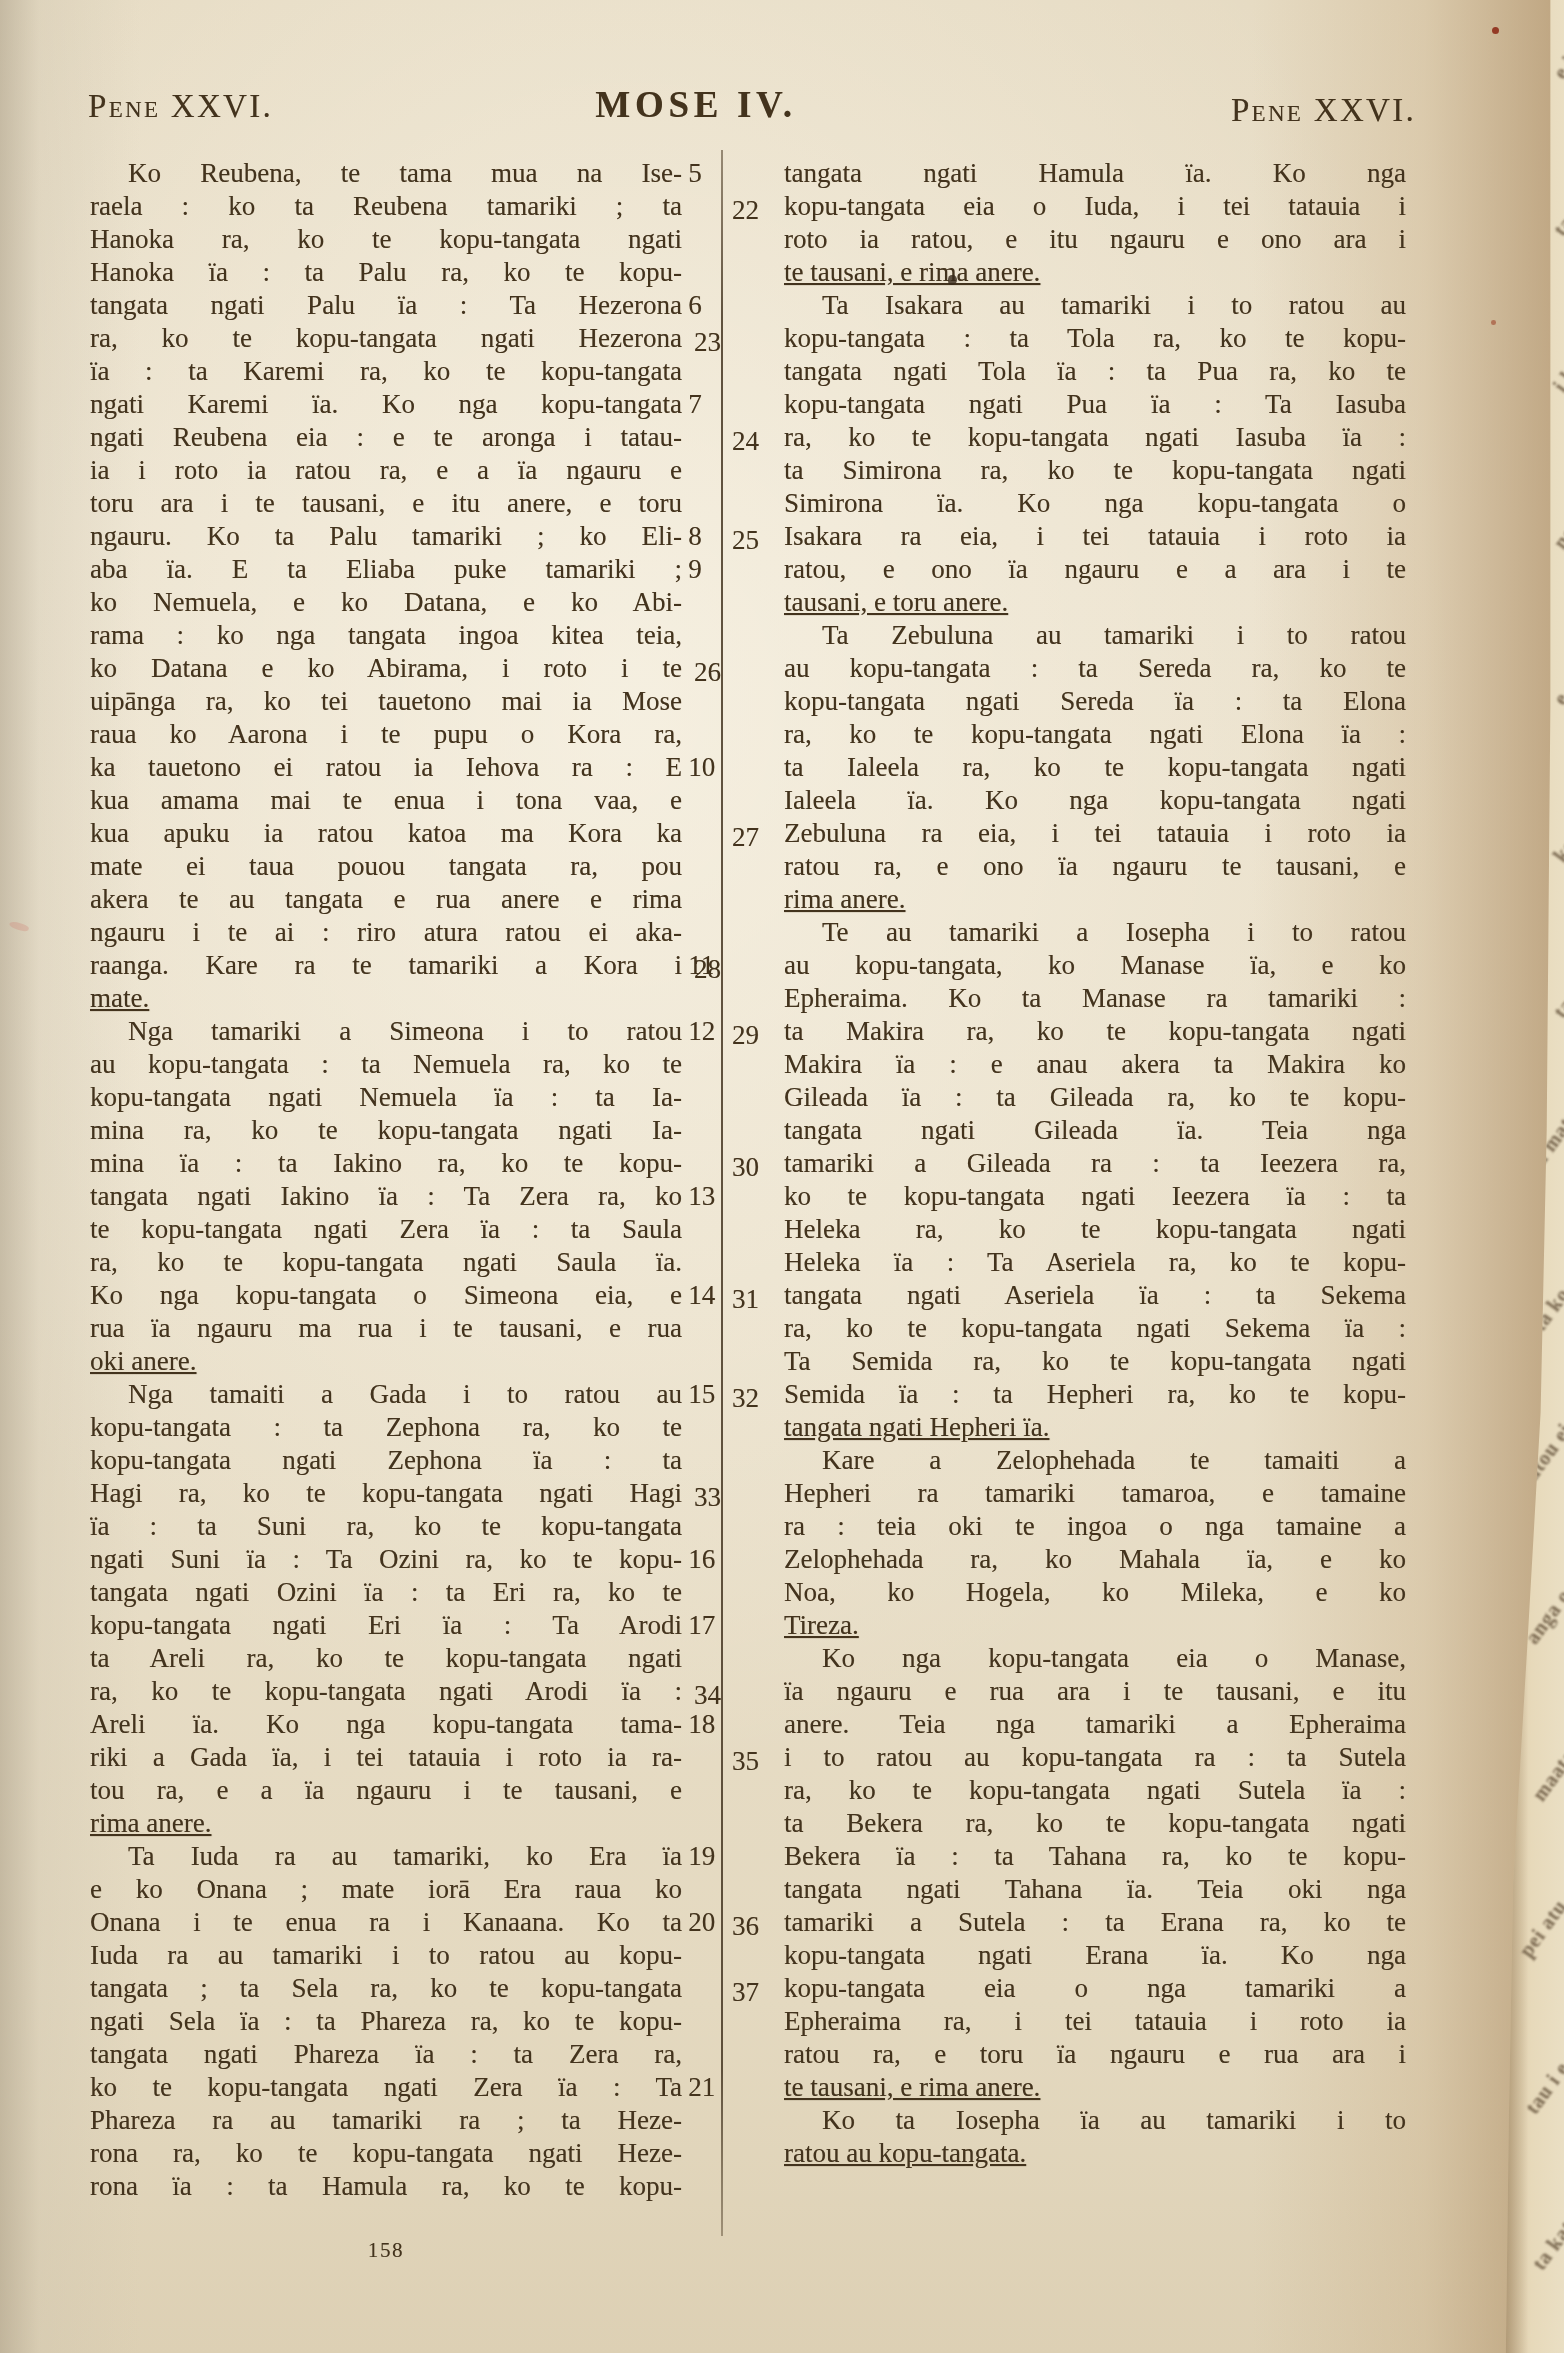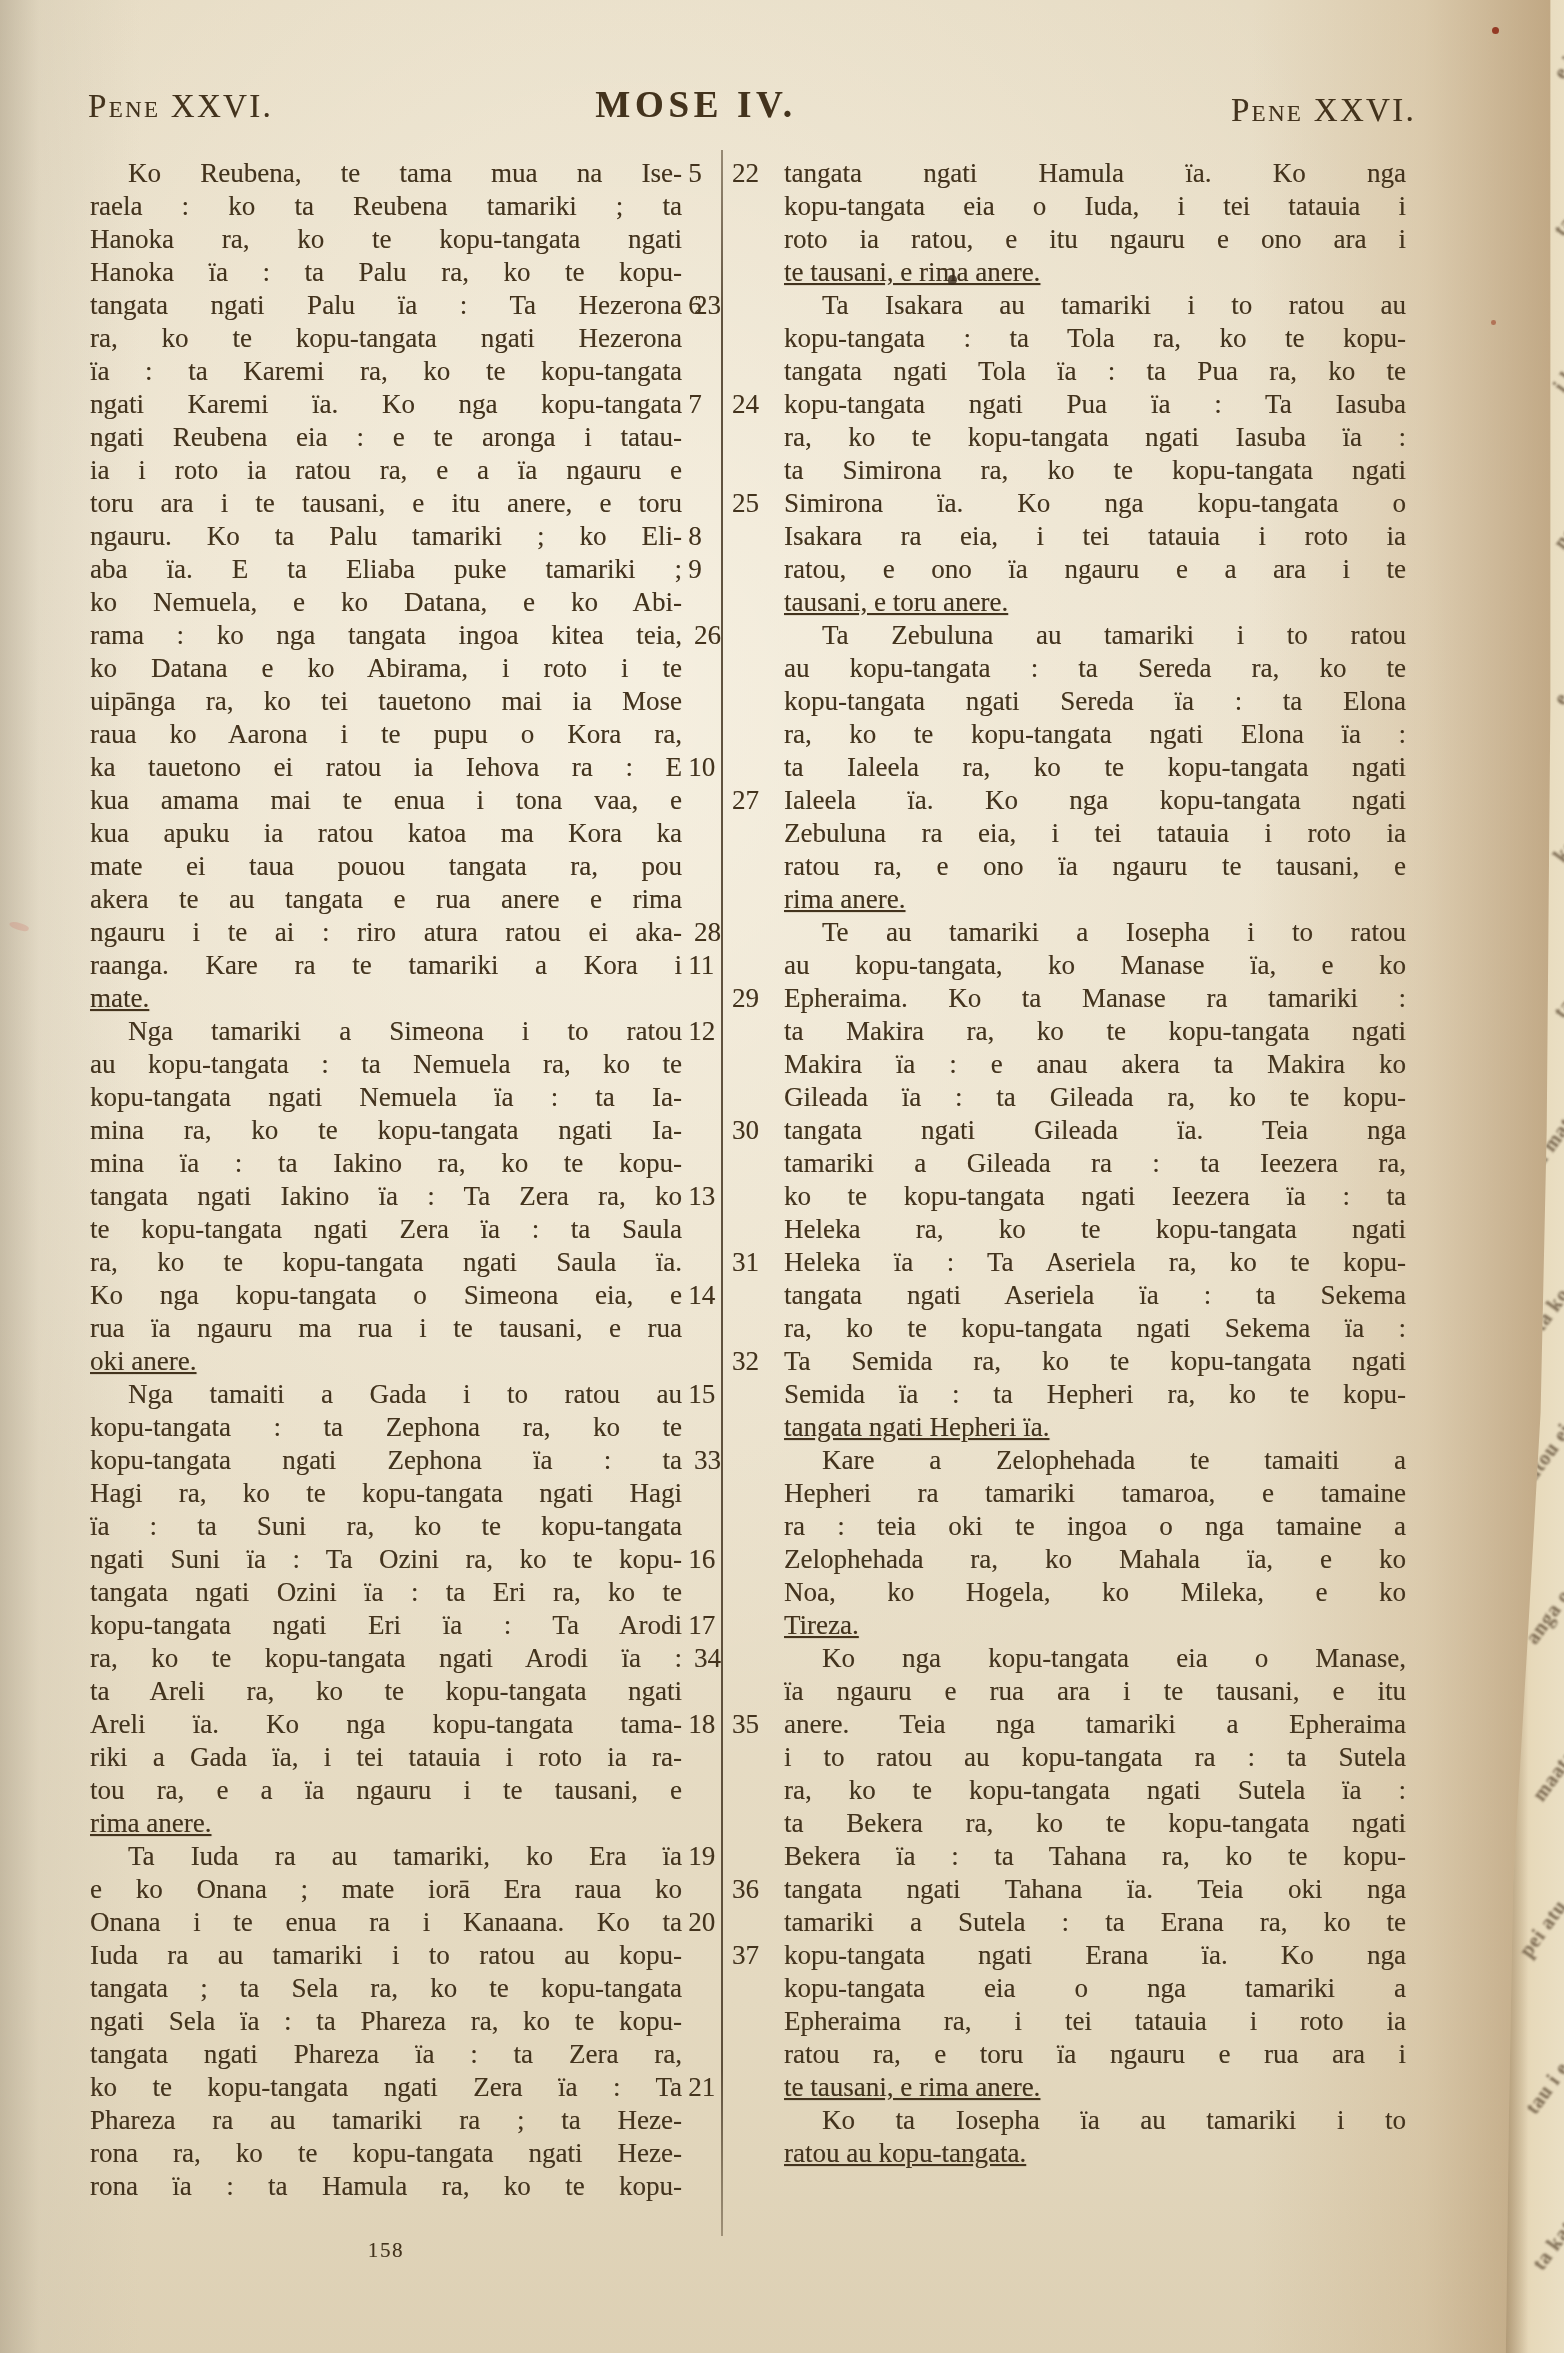--- a/index.html
+++ b/index.html
@@ -24,21 +24,21 @@
   
   .col{ position:absolute; top:157px; font-size:27px; }
   .col-left{ left:90px; width:592px; }
   .col-right{ left:784px; width:622px; }
   .line{ position:relative; height:33px; line-height:33px; text-align:justify; text-align-last:justify; white-space:normal; }
   .line.short{ text-align-last:left;text-decoration:underline; }
   .line.indent{ padding-left:38px; }
   .verse{ position:absolute; top:0; line-height:33px; }
   .col-left .verse{ left:calc(100% + 6.3px); width:38px; text-align:center; padding-left:0; }
   .col-left .line.indent .verse{ left:calc(100% + 6.3px - 38px + 38px); } 
-  .col-right .verse{ right:calc(100% + 11px); width:41px; text-align:left; }
+  .col-right .verse{ right:calc(100% + 11px); width:41px; text-align:left;margin-top:37px; }
   .col-right .line.indent .verse{ right:calc(100% + 11px + 38px); }
 
   .divider{ position:absolute; left:721px; top:150px; width:2.3px; height:2086px;
             background:linear-gradient(180deg, rgba(80,63,40,.55), rgba(70,55,35,.85) 8%, rgba(70,55,35,.85) 92%, rgba(80,63,40,.45)); }
 
   .page-number{ position:absolute; left:386px; top:2238px; transform:translateX(-50%);
                 font-size:21px; letter-spacing:1.6px; }
 
   
   .edge-page{
@@ -117,22 +117,22 @@
       <div class="line"><span class="ltext">rua ïa ngauru ma rua i te tausani, e rua</span></div>
       <div class="line short"><span class="ltext">oki anere.</span></div>
       <div class="line indent"><span class="verse">15</span><span class="ltext">Nga tamaiti a Gada i to ratou au</span></div>
       <div class="line"><span class="ltext">kopu-tangata : ta Zephona ra, ko te</span></div>
       <div class="line"><span class="ltext">kopu-tangata ngati Zephona ïa : ta</span></div>
       <div class="line"><span class="ltext">Hagi ra, ko te kopu-tangata ngati Hagi</span></div>
       <div class="line"><span class="ltext">ïa : ta Suni ra, ko te kopu-tangata</span></div>
       <div class="line"><span class="verse">16</span><span class="ltext">ngati Suni ïa : Ta Ozini ra, ko te kopu-</span></div>
       <div class="line"><span class="ltext">tangata ngati Ozini ïa : ta Eri ra, ko te</span></div>
       <div class="line"><span class="verse">17</span><span class="ltext">kopu-tangata ngati Eri ïa : Ta Arodi</span></div>
+      <div class="line"><span class="ltext">ta Areli ra, ko te kopu-tangata ngati</span></div>
       <div class="line"><span class="ltext">ra, ko te kopu-tangata ngati Arodi ïa :</span></div>
-      <div class="line"><span class="ltext">ta Areli ra, ko te kopu-tangata ngati</span></div>
       <div class="line"><span class="verse">18</span><span class="ltext">Areli ïa. Ko nga kopu-tangata tama-</span></div>
       <div class="line"><span class="ltext">riki a Gada ïa, i tei tatauia i roto ia ra-</span></div>
       <div class="line"><span class="ltext">tou ra, e a ïa ngauru i te tausani, e</span></div>
       <div class="line short"><span class="ltext">rima anere.</span></div>
       <div class="line indent"><span class="verse">19</span><span class="ltext">Ta Iuda ra au tamariki, ko Era ïa</span></div>
       <div class="line"><span class="ltext">e ko Onana ; mate iorā Era raua ko</span></div>
       <div class="line"><span class="verse">20</span><span class="ltext">Onana i te enua ra i Kanaana. Ko ta</span></div>
       <div class="line"><span class="ltext">Iuda ra au tamariki i to ratou au kopu-</span></div>
       <div class="line"><span class="ltext">tangata ; ta Sela ra, ko te kopu-tangata</span></div>
       <div class="line"><span class="ltext">ngati Sela ïa : ta Phareza ra, ko te kopu-</span></div>

